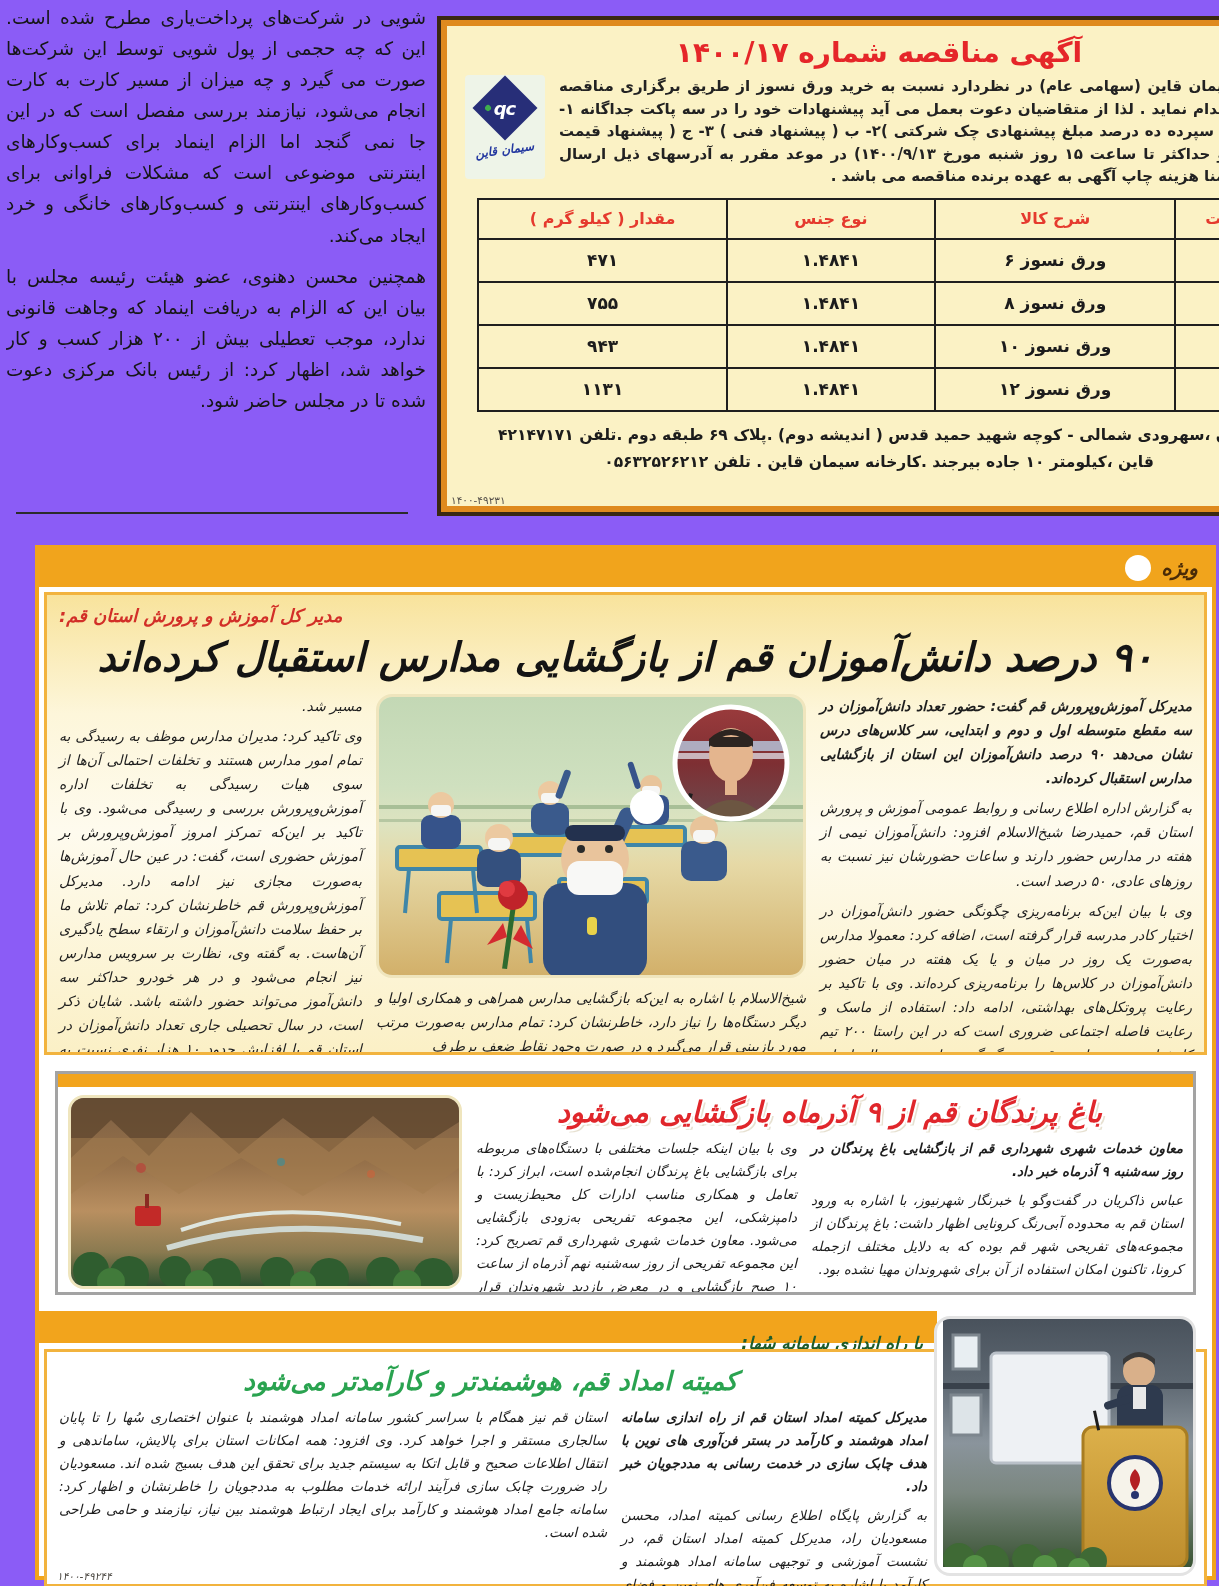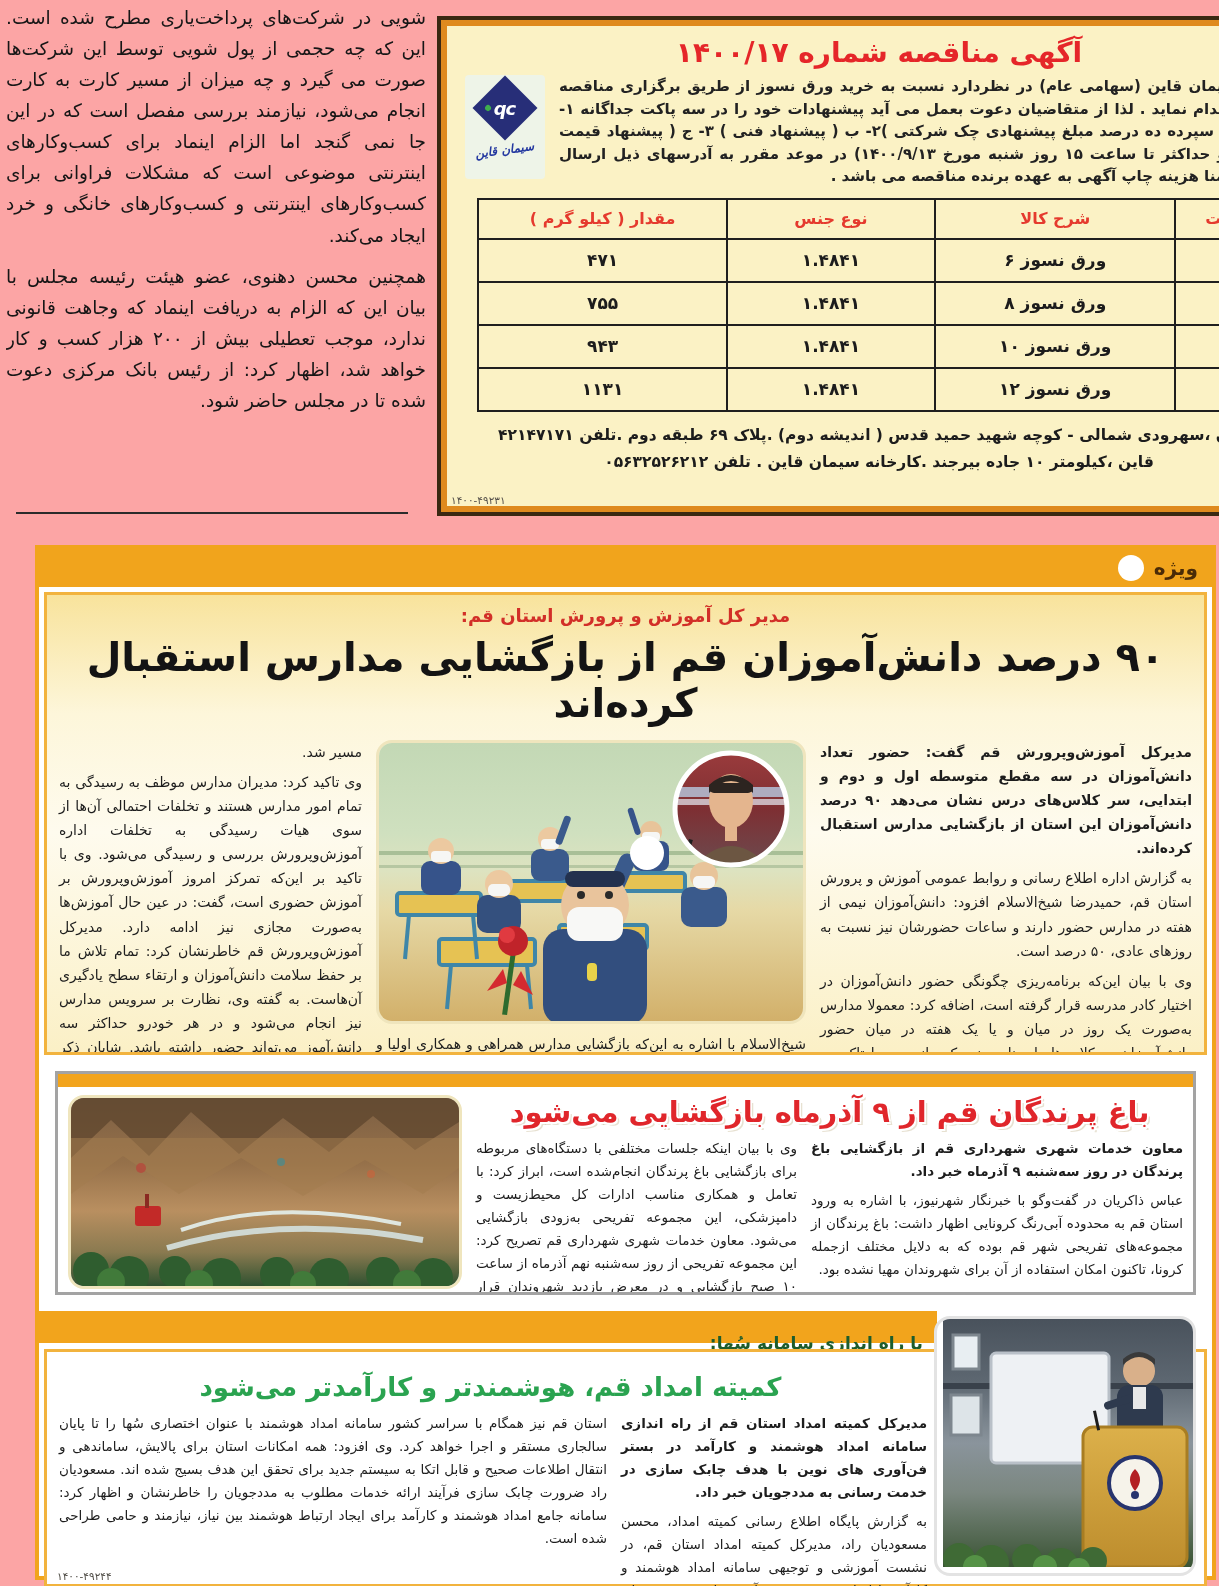--- a/index.html
+++ b/index.html
@@ -1,17 +1,17 @@
 <!DOCTYPE html>
 <html lang="fa" dir="rtl"><head>
 <meta charset="utf-8">
 <style>
   html,body{margin:0;padding:0;background:#ffffff;}
   body{font-family:"DejaVu Sans",sans-serif;}
-  .page{position:relative;width:1219px;height:1586px;background:#fca5a5;overflow:hidden;direction:rtl;}
+  .page{position:relative;width:1219px;height:1586px;background:#8b5cf6;overflow:hidden;direction:rtl;}
 
   
   .left-article{position:absolute;left:6px;top:2px;width:420px;height:502px;overflow:hidden;
     font-size:18.5px;line-height:1.68;color:#161616;text-align:justify;}
   .left-article p{margin:0 0 10px;}
   .left-rule{position:absolute;left:16px;top:512px;width:392px;border-top:2px solid #2b2b2b;}
 
   
   .ad{position:absolute;left:437px;top:16px;width:884px;height:500px;box-sizing:border-box;
     border:4px solid #3a2812;box-shadow:inset 0 0 0 6px #df8a1e;background:#fbf2c5;
@@ -27,29 +27,29 @@
   .logo-caption{margin-top:10px;color:#2438a0;font-size:12px;font-style:italic;font-weight:bold;transform:rotate(-8deg);}
   .ad-table{width:97%;margin:10px auto 0;border-collapse:collapse;background:#fbf2c5;}
   .ad-table th,.ad-table td{border:2px solid #1f1f1f;text-align:center;padding:4px 6px;}
   .ad-table th{color:#e53a2e;font-size:16px;font-weight:bold;height:30px;}
   .ad-table td{font-size:17px;font-weight:bold;color:#1c1c1c;height:33px;}
   .ad-address{margin-top:10px;text-align:center;font-size:15.5px;font-weight:bold;color:#1c1c1c;line-height:1.75;}
   .ad-ref{position:absolute;left:10px;bottom:6px;font-size:10.5px;color:#55504a;letter-spacing:1px;}
 
   
   .wrapper{position:absolute;left:35px;top:545px;width:1181px;height:1035px;box-sizing:border-box;
-    border:4px solid #f1a41c;background:#fff;}
+    border:4px solid #f1a41c;background:#fff;font-style:italic;}
   .special-bar{height:38px;background:#f1a41c;display:flex;align-items:center;padding:0 14px;gap:10px;}
   .special-badge{color:#4a2b07;font-weight:bold;font-size:20px;}
   .special-circle{width:26px;height:26px;border-radius:50%;background:#fff;}
 
   
   .school-box{margin:5px;border:3px solid #f2b33e;height:463px;box-sizing:border-box;overflow:hidden;
     background:linear-gradient(180deg,#f8e39c 0%,#fdf6da 26%,#fefbee 52%,#fbf0c6 100%);padding:4px 12px;}
-  .school-kicker{text-align:center;color:#d22f28;font-weight:bold;font-size:18px;margin-top:6px;}
+  .school-kicker{text-align:left;color:#d22f28;font-weight:bold;font-size:18px;margin-top:6px;}
   .school-headline{text-align:center;color:#141414;font-weight:800;font-size:40px;margin-top:8px;}
   .school-cols{display:flex;gap:14px;margin-top:14px;}
   .news{font-size:14px;line-height:1.72;text-align:justify;color:#1d1d1d;}
   .news p{margin:0 0 6px;}
   .lead{font-weight:bold;}
   .col-r{width:372px;}
   .col-m{width:430px;}
   .col-l{flex:1;}
   .photo-frame{border-radius:16px;overflow:hidden;border:3px solid #efe5bd;display:block;}
 
@@ -62,21 +62,21 @@
     text-shadow:1.5px 1.5px 0 #fff,-1.5px -1.5px 0 #fff,1.5px -1.5px 0 #fff,-1.5px 1.5px 0 #fff,3px 3px 0 rgba(120,90,0,.18);}
   .bird-cols{display:flex;gap:14px;}
   .bird-col-r{width:372px;}
   .bird-col-m{flex:1;}
   .bird-photo-wrap{width:394px;margin-top:4px;}
 
   
   .emdad-kicker{width:898px;margin:10px auto 6px 0;height:32px;background:#f2a41c;color:#1d5c2c;
     font-weight:bold;font-size:17px;line-height:32px;padding:16px 14px;box-sizing:border-box;}
   .emdad-box{margin:0 5px 5px;border:3px solid #f2b33e;height:238px;box-sizing:border-box;background:#fff;
-    position:relative;padding:12px 12px;}
+    position:relative;padding:6px 12px;}
   .emdad-headline{width:calc(100% - 270px);margin:8px auto 10px 0;text-align:center;color:#2aa350;
     font-weight:800;font-size:26px;}
   .emdad-cols{display:flex;gap:14px;width:calc(100% - 265px);margin:0 auto 0 0;}
   .emdad-col-r{width:306px;}
   .emdad-col-l{flex:1;}
   .emdad-photo{position:absolute;right:8px;top:-36px;width:256px;height:254px;border-radius:16px;
     overflow:hidden;border:3px solid #e3e3e3;background:#fff;z-index:3;}
   .emdad-ref{position:absolute;left:10px;bottom:2px;font-size:10.5px;color:#4d4a44;letter-spacing:1px;}
 
   .small{font-size:13.5px;line-height:1.7;}

